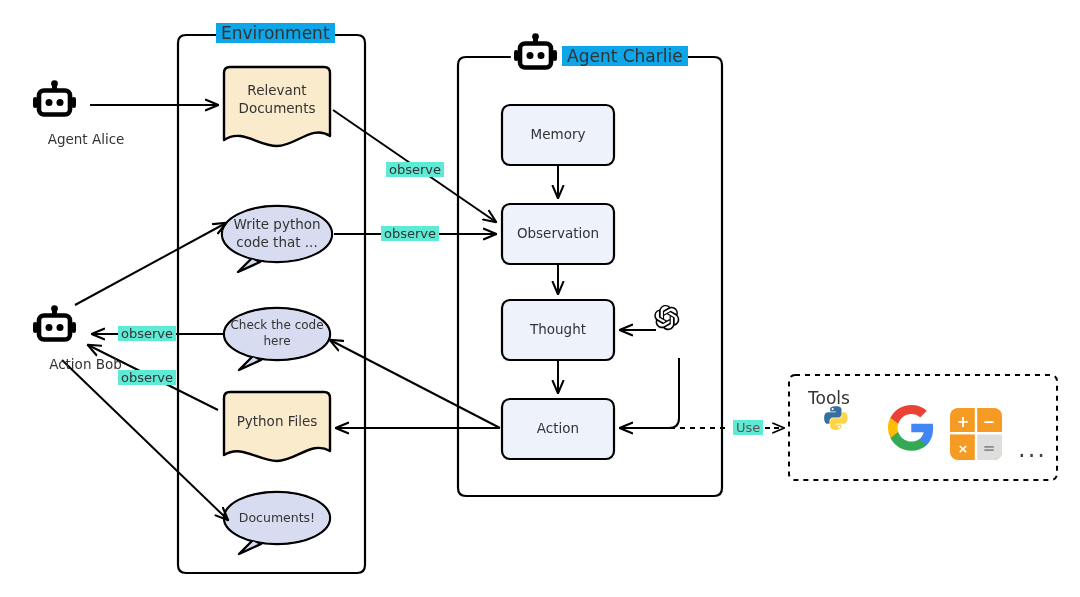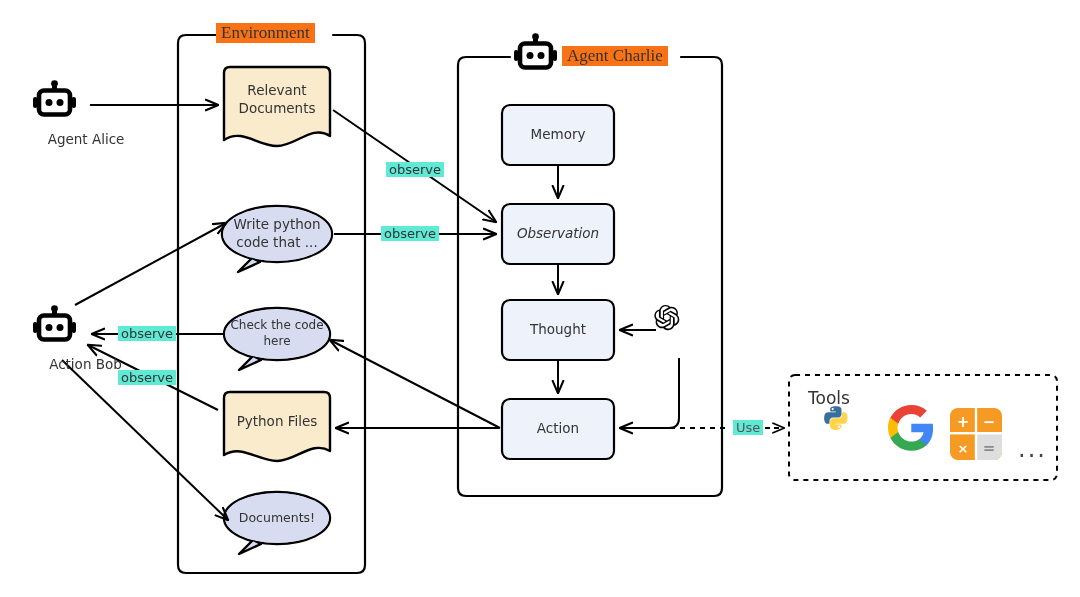--- a/index.html
+++ b/index.html
@@ -2,22 +2,22 @@
 <html><head>
 <meta charset="utf-8">
 <style>
   html,body{margin:0;padding:0;background:#ffffff;}
   body{width:1080px;height:597px;overflow:hidden;
        font-family:"DejaVu Sans","Liberation Sans",sans-serif;}
   #stage{position:relative;width:1080px;height:597px;background:#fff;}
   svg#canvas{position:absolute;left:0;top:0;width:1080px;height:597px;}
   .node-text{position:absolute;color:#333333;font-size:13.5px;line-height:1.3;
        text-align:center;display:flex;align-items:center;justify-content:center;}
-  .group-title{position:absolute;color:#333333;font-size:17px;background:#f97316;
-       padding:0 5px;white-space:nowrap;font-family:Liberation Serif, serif;}
+  .group-title{position:absolute;color:#333333;font-size:17px;background:#0ea5e9;
+       padding:0 5px;white-space:nowrap;}
   .tools-title{position:absolute;color:#333333;font-size:17px;}
   .edge-lbl{position:absolute;color:#333333;font-size:13px;background:#5eead4;
        padding:0 3px;white-space:nowrap;}
   .agent-name{position:absolute;color:#333333;font-size:13.5px;white-space:nowrap;
        text-align:center;margin-left:25px;}
   .dots{position:absolute;color:#444;font-size:24px;letter-spacing:2px;line-height:1;}
 </style>
 </head>
 <body>
 
@@ -264,21 +264,21 @@
 
   <div class="node-text" style="left:226px;top:308px;width:102px;height:52px;white-space:pre-line;font-size:12px;">Check the code
 here</div>
 
   <div class="node-text" style="left:224px;top:400px;width:106px;height:44px;">Python Files</div>
 
   <div class="node-text" style="left:226px;top:493px;width:102px;height:50px;font-size:12.5px;">Documents!</div>
 
   <div class="node-text" style="left:502px;top:105px;width:112px;height:60px;">Memory</div>
 
-  <div class="node-text" style="left:502px;top:204px;width:112px;height:60px;font-style:italic;">Observation</div>
+  <div class="node-text" style="left:502px;top:204px;width:112px;height:60px;">Observation</div>
 
   <div class="node-text" style="left:502px;top:300px;width:112px;height:60px;">Thought</div>
 
   <div class="node-text" style="left:502px;top:399px;width:112px;height:60px;">Action</div>
 
   <div class="edge-lbl" style="left:386px;top:162px;">observe</div>
 
   <div class="edge-lbl" style="left:381px;top:226px;">observe</div>
 
   <div class="edge-lbl" style="left:118px;top:326px;">observe</div>

